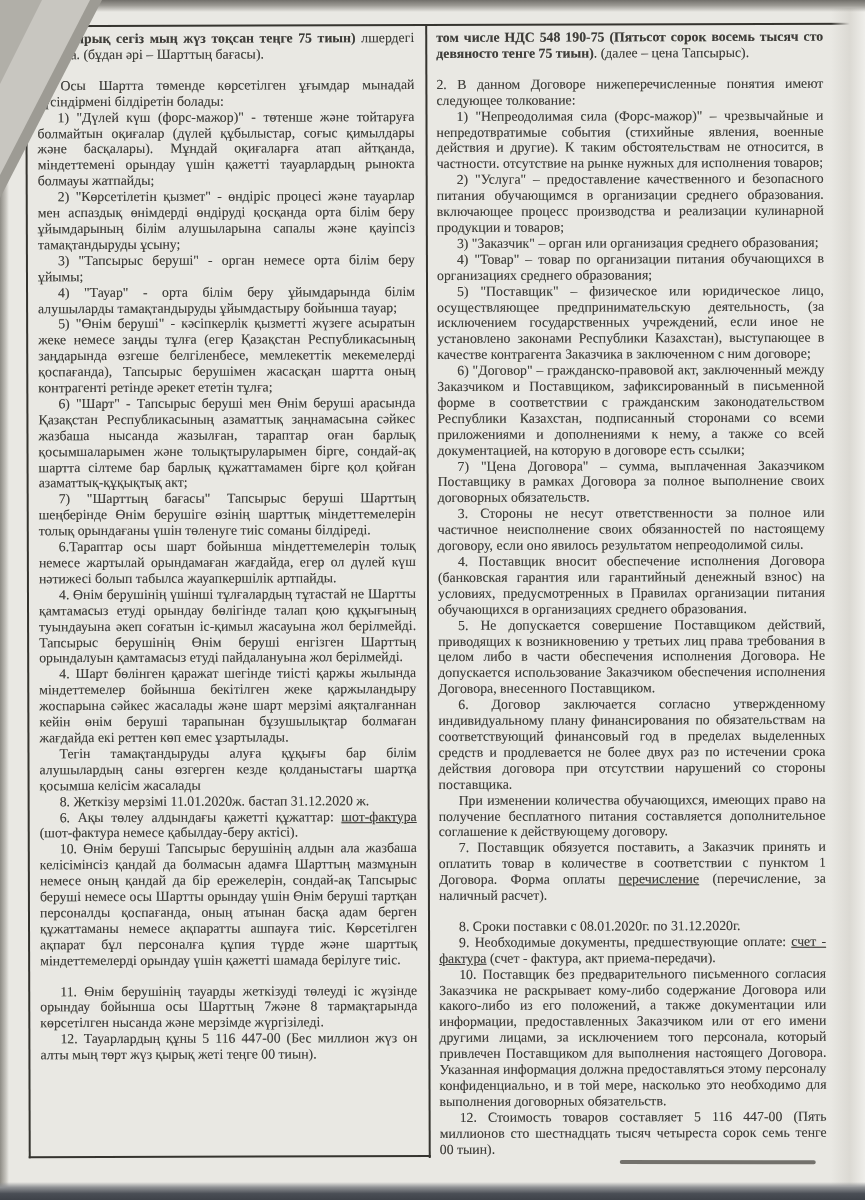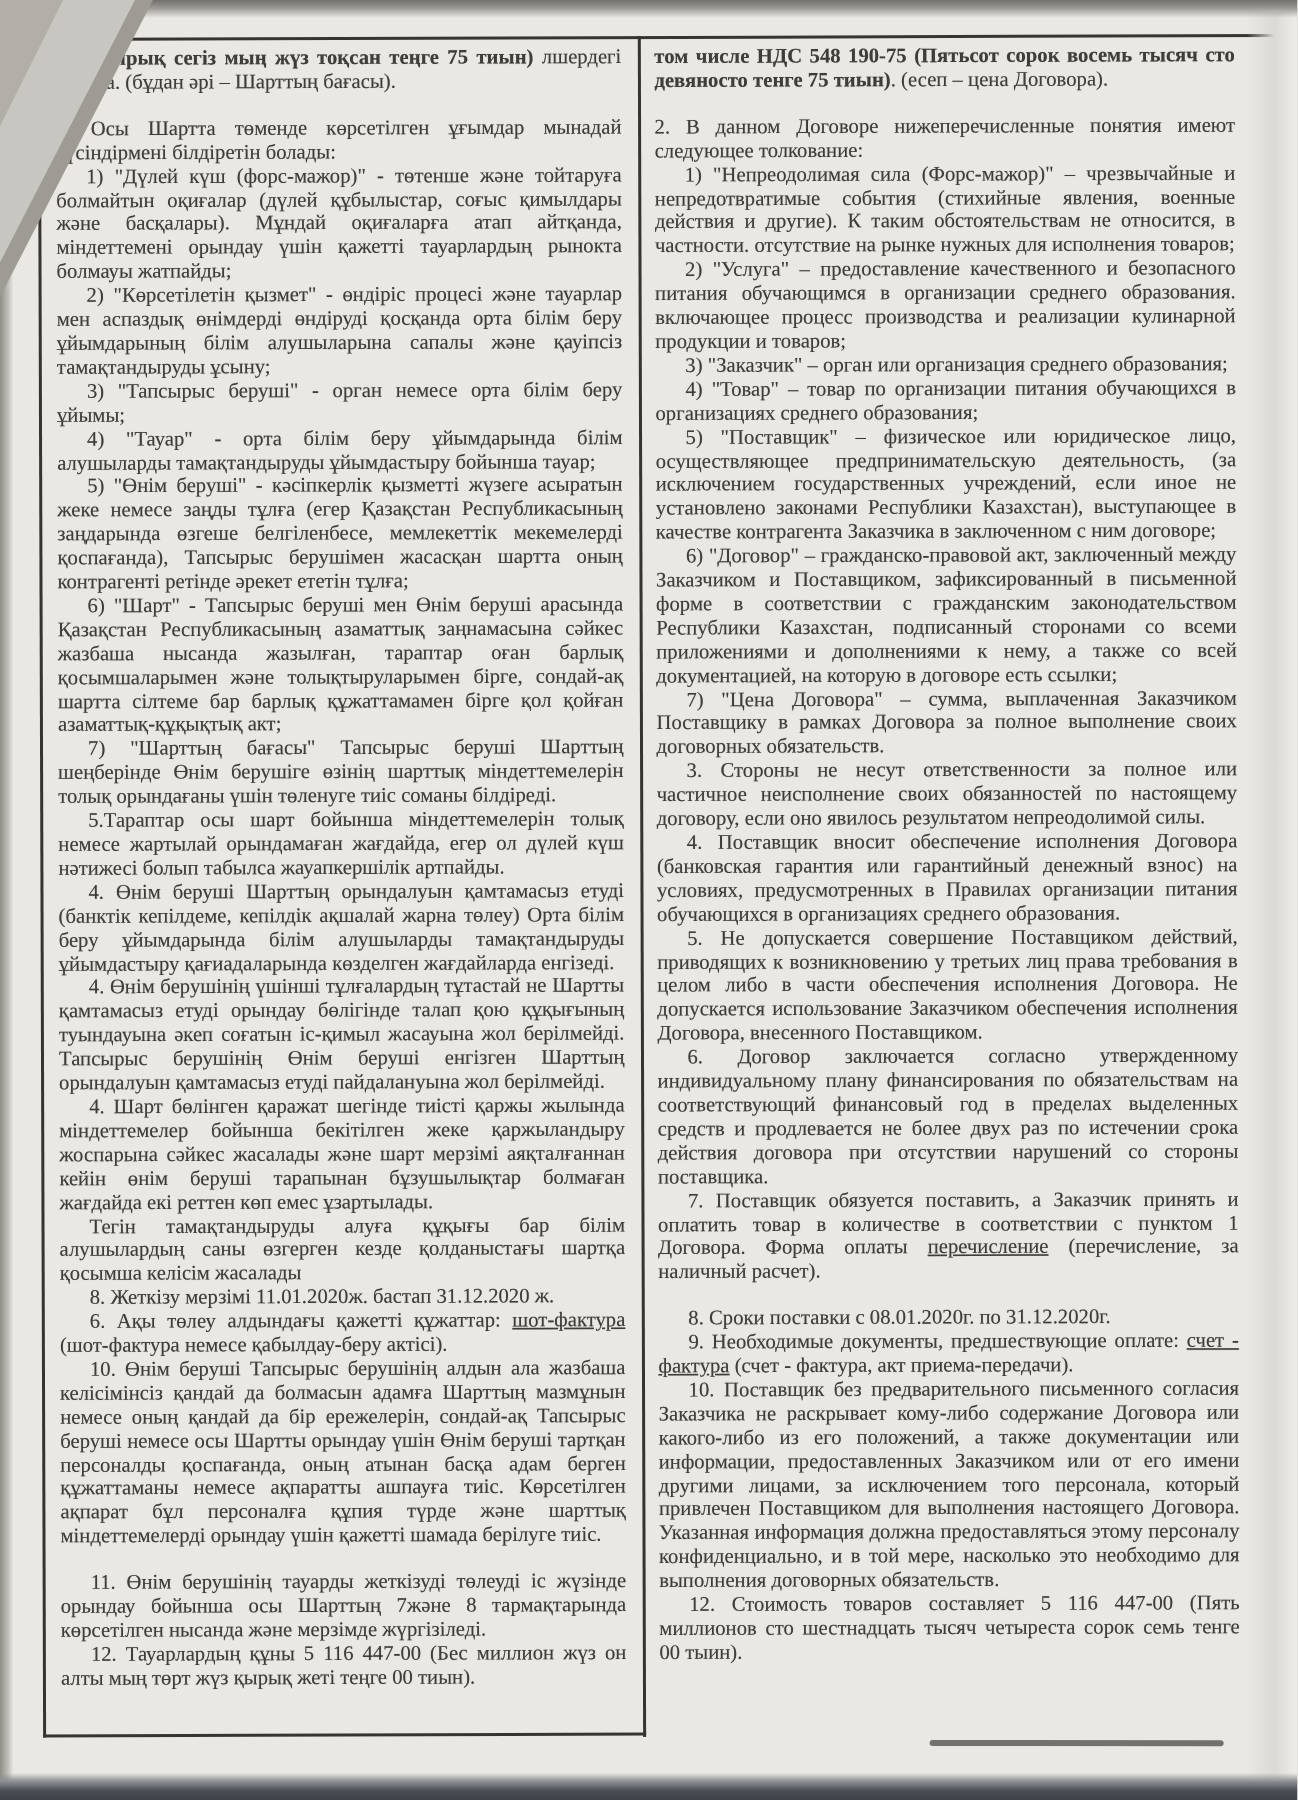--- a/index.html
+++ b/index.html
@@ -63,45 +63,45 @@
     <div class="col kk">
         <p class=""><span class="b">жүз қырық сегіз мың жүз тоқсан теңге 75 тиын) </span><span>лшердегі сомаға. (бұдан әрі – Шарттың бағасы).</span></p>
         <p class="gap"><span>2. Осы Шартта төменде көрсетілген ұғымдар мынадай түсіндірмені білдіретін болады:</span></p>
         <p class="indent "><span>1) "Дүлей күш (форс-мажор)" - төтенше және тойтаруға болмайтын оқиғалар (дүлей құбылыстар, соғыс қимылдары және басқалары). Мұндай оқиғаларға атап айтқанда, міндеттемені орындау үшін қажетті тауарлардың рынокта болмауы жатпайды;</span></p>
         <p class="indent "><span>2) "Көрсетілетін қызмет" - өндіріс процесі және тауарлар мен аспаздық өнімдерді өндіруді қосқанда орта білім беру ұйымдарының білім алушыларына сапалы және қауіпсіз тамақтандыруды ұсыну;</span></p>
         <p class="indent "><span>3) "Тапсырыс беруші" - орган немесе орта білім беру ұйымы;</span></p>
         <p class="indent "><span>4) "Тауар" - орта білім беру ұйымдарында білім алушыларды тамақтандыруды ұйымдастыру бойынша тауар;</span></p>
         <p class="indent "><span>5) "Өнім беруші" - кәсіпкерлік қызметті жүзеге асыратын жеке немесе заңды тұлға (егер Қазақстан Республикасының заңдарында өзгеше белгіленбесе, мемлекеттік мекемелерді қоспағанда), Тапсырыс берушімен жасасқан шартта оның контрагенті ретінде әрекет ететін тұлға;</span></p>
         <p class="indent "><span>6) "Шарт" - Тапсырыс беруші мен Өнім беруші арасында Қазақстан Республикасының азаматтық заңнамасына сәйкес жазбаша нысанда жазылған, тараптар оған барлық қосымшаларымен және толықтыруларымен бірге, сондай-ақ шартта сілтеме бар барлық құжаттамамен бірге қол қойған азаматтық-құқықтық акт;</span></p>
         <p class="indent "><span>7) "Шарттың бағасы" Тапсырыс беруші Шарттың шеңберінде Өнім берушіге өзінің шарттық міндеттемелерін толық орындағаны үшін төленуге тиіс соманы білдіреді.</span></p>
-        <p class="indent "><span>5.Тараптар осы шарт бойынша міндеттемелерін толық немесе жартылай орындамаған жағдайда, егер ол дүлей күш нәтижесі болып табылса жауапкершілік артпайды.</span></p>
-        <p class="indent "><span>4. Өнім беруші Шарттың орындалуын қамтамасыз етуді (банктік кепілдеме, кепілдік ақшалай жарна төлеу) Орта білім беру ұйымдарында білім алушыларды тамақтандыруды ұйымдастыру қағиадаларында көзделген жағдайларда енгізеді.</span></p>
+        <p class="indent "><span>6.Тараптар осы шарт бойынша міндеттемелерін толық немесе жартылай орындамаған жағдайда, егер ол дүлей күш нәтижесі болып табылса жауапкершілік артпайды.</span></p>
         <p class="indent "><span>4. Өнім берушінің үшінші тұлғалардың тұтастай не Шартты қамтамасыз етуді орындау бөлігінде талап қою құқығының туындауына әкеп соғатын іс-қимыл жасауына жол берілмейді. Тапсырыс берушінің Өнім беруші енгізген Шарттың орындалуын қамтамасыз етуді пайдалануына жол берілмейді.</span></p>
         <p class="indent "><span>4. Шарт бөлінген қаражат шегінде тиісті қаржы жылында міндеттемелер бойынша бекітілген жеке қаржыландыру жоспарына сәйкес жасалады және шарт мерзімі аяқталғаннан кейін өнім беруші тарапынан бұзушылықтар болмаған жағдайда екі реттен көп емес ұзартылады.</span></p>
         <p class="indent "><span>Тегін тамақтандыруды алуға құқығы бар білім алушылардың саны өзгерген кезде  қолданыстағы шартқа қосымша келісім жасалады</span></p>
         <p class="indent "><span>8. Жеткізу мерзімі 11.01.2020ж. бастап  31.12.2020 ж.</span></p>
         <p class="indent "><span>6. Ақы төлеу алдындағы қажетті құжаттар: </span><span class="u">шот-фактура</span><span> (шот-фактура немесе қабылдау-беру актісі).</span></p>
         <p class="indent "><span>10. Өнім беруші Тапсырыс берушінің алдын ала жазбаша келісімінсіз қандай да болмасын адамға Шарттың мазмұнын немесе оның қандай да бір ережелерін, сондай-ақ Тапсырыс беруші немесе осы Шартты орындау үшін Өнім беруші тартқан персоналды қоспағанда, оның атынан басқа адам берген құжаттаманы немесе ақпаратты ашпауға тиіс. Көрсетілген ақпарат бұл персоналға құпия түрде және шарттық міндеттемелерді орындау үшін қажетті шамада берілуге тиіс.</span></p>
         <p class="indent gap"><span>11. Өнім берушінің тауарды жеткізуді төлеуді іс жүзінде орындау бойынша осы Шарттың 7және 8 тармақтарында көрсетілген нысанда және мерзімде жүргізіледі.</span></p>
         <p class="indent "><span>12. Тауарлардың құны 5 116 447-00 (Бес миллион жүз он алты мың төрт жүз қырық жеті теңге 00 тиын).</span></p>
       </div>
     <div class="col ru">
-        <p class=""><span class="b">том числе НДС 548 190-75 (Пятьсот сорок восемь тысяч сто девяносто тенге 75 тиын)</span><span>. (есеп – цена Договора).</span></p>
+        <p class=""><span class="b">том числе НДС 548 190-75 (Пятьсот сорок восемь тысяч сто девяносто тенге 75 тиын)</span><span>. (далее – цена Тапсырыс).</span></p>
         <p class="gap"><span>2. В данном Договоре нижеперечисленные понятия имеют следующее толкование:</span></p>
         <p class="indent "><span>1) "Непреодолимая сила (Форс-мажор)" – чрезвычайные и непредотвратимые события (стихийные явления, военные действия и другие). К таким обстоятельствам не относится, в частности. отсутствие на рынке нужных для исполнения товаров;</span></p>
         <p class="indent "><span>2) "Услуга" – предоставление качественного и безопасного питания обучающимся в организации среднего образования. включающее процесс производства и реализации кулинарной продукции и товаров;</span></p>
         <p class="indent "><span>3) "Заказчик" – орган или организация среднего образования;</span></p>
         <p class="indent "><span>4) "Товар" – товар по организации питания обучающихся в организациях среднего образования;</span></p>
         <p class="indent "><span>5) "Поставщик" – физическое или юридическое лицо, осуществляющее предпринимательскую деятельность, (за исключением государственных учреждений, если иное не установлено законами Республики Казахстан), выступающее в качестве контрагента Заказчика в заключенном с ним договоре;</span></p>
         <p class="indent "><span>6) "Договор" – гражданско-правовой акт, заключенный между Заказчиком и Поставщиком, зафиксированный в письменной форме в соответствии с гражданским законодательством Республики Казахстан, подписанный сторонами со всеми приложениями и дополнениями к нему, а также со всей документацией, на которую в договоре есть ссылки;</span></p>
         <p class="indent "><span>7) "Цена Договора" – сумма, выплаченная Заказчиком Поставщику в рамках Договора за полное выполнение своих договорных обязательств.</span></p>
         <p class="indent "><span>3. Стороны не несут ответственности за полное или частичное неисполнение своих обязанностей по настоящему договору, если оно явилось результатом непреодолимой силы.</span></p>
         <p class="indent "><span>4. Поставщик вносит обеспечение исполнения Договора (банковская гарантия или гарантийный денежный взнос) на условиях, предусмотренных в Правилах организации питания обучающихся в организациях среднего образования.</span></p>
         <p class="indent "><span>5. Не допускается совершение Поставщиком действий, приводящих к возникновению у третьих лиц права требования в целом либо в части обеспечения исполнения Договора. Не допускается использование Заказчиком обеспечения исполнения Договора, внесенного Поставщиком.</span></p>
         <p class="indent "><span>6. Договор заключается согласно утвержденному индивидуальному плану финансирования по обязательствам на соответствующий финансовый год в пределах выделенных средств и продлевается не более двух раз по истечении срока действия договора при отсутствии нарушений со стороны поставщика.</span></p>
+        <p class="indent "><span>При изменении количества обучающихся, имеющих право на получение бесплатного питания составляется дополнительное соглашение к действующему договору.</span></p>
         <p class="indent "><span>7. Поставщик обязуется поставить, а Заказчик принять и оплатить товар в количестве в соответствии с пунктом 1 Договора. Форма оплаты </span><span class="u">перечисление</span><span> (перечисление, за наличный расчет).</span></p>
         <p class="indent gap"><span>8. Сроки поставки с 08.01.2020г. по 31.12.2020г.</span></p>
         <p class="indent "><span>9. Необходимые документы, предшествующие оплате: </span><span class="u">счет - фактура</span><span> (счет - фактура, акт приема-передачи).</span></p>
         <p class="indent "><span>10. Поставщик без предварительного письменного согласия Заказчика не раскрывает кому-либо содержание Договора или какого-либо из его положений, а также документации или информации, предоставленных Заказчиком или от его имени другими лицами, за исключением того персонала, который привлечен Поставщиком для выполнения настоящего Договора. Указанная информация должна предоставляться этому персоналу конфиденциально, и в той мере, насколько это необходимо для выполнения договорных обязательств.</span></p>
         <p class="indent "><span>12. Стоимость товаров составляет 5 116 447-00 (Пять миллионов сто шестнадцать тысяч четыреста сорок семь тенге 00 тыин).</span></p>
       </div>
   </div>
 
   <div class="left-edge"></div>
   <div class="top-edge"></div>

